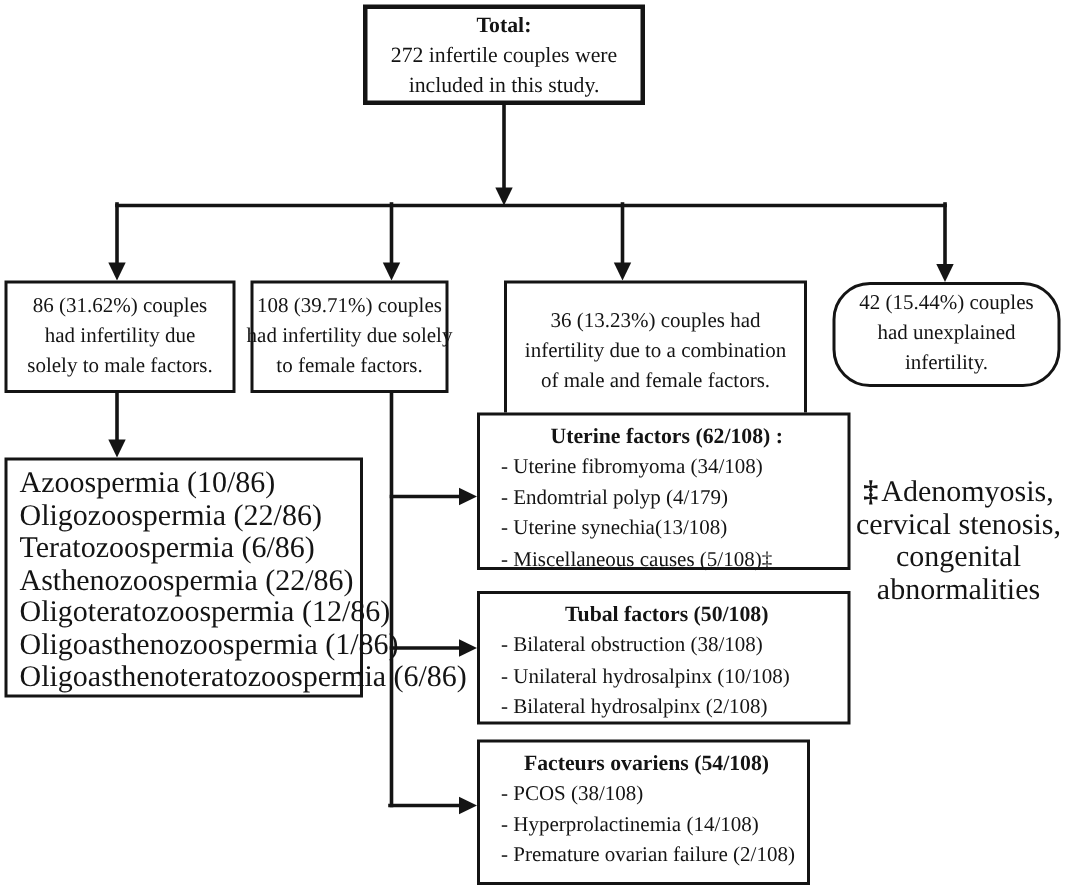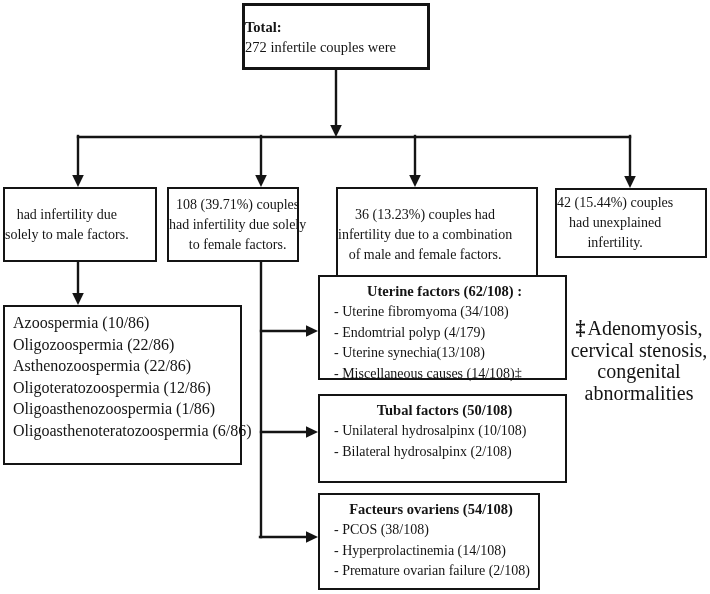--- a/index.html
+++ b/index.html
@@ -6,27 +6,27 @@
   .canvas{
     position:relative;width:710px;height:594px;background:#ffffff;
     font-family:"Liberation Serif","DejaVu Serif",serif;color:#141414;overflow:hidden;
   }
   svg.connectors{position:absolute;left:0;top:0;z-index:0;}
   svg.connectors line{stroke:#141414;stroke-width:2.4;stroke-linecap:square;}
   svg.connectors polygon{fill:#141414;}
   .box{
     position:absolute;box-sizing:border-box;border:2px solid #141414;background:#ffffff;z-index:1;
   }
-  .box.centered{display:flex;flex-direction:column;align-items:flex-start;justify-content:center;text-align:center;}
+  .box.centered{display:flex;flex-direction:column;align-items:center;justify-content:center;text-align:center;}
   .box .line{font-size:14px;line-height:20px;white-space:nowrap;}
   .total{border-width:3px;}
   .total .title{font-weight:bold;font-size:14.5px;line-height:20px;}
   .total .line{font-size:14.5px;}
   .listbox{padding:5px 6px 4px 8px;}
-  .listbox .item{font-size:16px;line-height:21.5px;white-space:nowrap;}
+  .listbox .item{font-size:20px;line-height:21.5px;white-space:nowrap;}
   .fbox{padding:4px 6px 4px 10px;}
   .fbox .title{font-weight:bold;font-size:14.5px;line-height:21px;white-space:nowrap;text-align:center;}
   .fbox .item{font-size:14px;line-height:20.5px;margin-left:4px;white-space:nowrap;}
   .footnote{
     position:absolute;left:570px;top:318px;width:138px;text-align:center;z-index:1;
     font-size:20px;line-height:21.5px;
   }
   .footnote .sym{font-weight:bold;margin-right:2px;}
 </style>
 </head>
@@ -60,26 +60,28 @@
     <polygon points="318,432 306,426.2 306,437.8"></polygon>
     <line x1="260" y1="537" x2="306" y2="537"></line>
     <polygon points="318,537 306,531.2 306,542.8"></polygon>
   </svg>
 
   <div class="box centered total" style="left:242px;top:3px;width:188px;height:67px;">
     <div class="title">Total:</div>
     <div>
 
     <div class="line">272 infertile couples were</div>
+        <div class="line">included in this study.</div>
       </div>
   </div>
 
   <div class="box centered" style="left:3px;top:187px;width:154px;height:75px;">
     <div>
 
+    <div class="line">86 (31.62%) couples</div>
         <div class="line">had infertility due</div>
         <div class="line">solely to male factors.</div>
       </div>
   </div>
 
   <div class="box centered" style="left:167px;top:187px;width:132px;height:75px;">
     <div>
 
     <div class="line">108 (39.71%) couples</div>
         <div class="line">had infertility due solely</div>
@@ -89,56 +91,58 @@
 
   <div class="box centered" style="left:336px;top:187px;width:202px;height:95px;">
     <div>
 
     <div class="line">36 (13.23%) couples had</div>
         <div class="line">infertility due to a combination</div>
         <div class="line">of male and female factors.</div>
       </div>
   </div>
 
-  <div class="box centered" style="left:555px;top:188px;width:152px;height:70px;">
+  <div class="box centered" style="left:555px;top:188px;width:152px;height:70px;border-radius:25px;">
     <div>
 
     <div class="line">42 (15.44%) couples</div>
         <div class="line">had unexplained</div>
         <div class="line">infertility.</div>
       </div>
   </div>
 
   <div class="box listbox" style="left:3px;top:305px;width:239px;height:160px;">
     <div>
 
     <div class="item">Azoospermia (10/86)</div>
         <div class="item">Oligozoospermia (22/86)</div>
+        <div class="item">Teratozoospermia (6/86)</div>
         <div class="item">Asthenozoospermia (22/86)</div>
         <div class="item">Oligoteratozoospermia (12/86)</div>
         <div class="item">Oligoasthenozoospermia (1/86)</div>
         <div class="item">Oligoasthenoteratozoospermia (6/86)</div>
       </div>
   </div>
 
   <div class="box fbox" style="left:318px;top:275px;width:249px;height:105px;">
     <div class="title">Uterine factors (62/108) :</div>
     <div>
 
     <div class="item">- Uterine fibromyoma (34/108)</div>
         <div class="item">- Endomtrial polyp (4/179)</div>
         <div class="item">- Uterine synechia(13/108)</div>
-        <div class="item">- Miscellaneous causes (14/108)‡</div>
+        <div class="item">- Miscellaneous causes (5/108)‡</div>
       </div>
   </div>
 
   <div class="box fbox" style="left:318px;top:394px;width:249px;height:89px;">
     <div class="title">Tubal factors (50/108)</div>
     <div>
 
+    <div class="item">- Bilateral obstruction (38/108)</div>
         <div class="item">- Unilateral hydrosalpinx (10/108)</div>
         <div class="item">- Bilateral hydrosalpinx (2/108)</div>
       </div>
   </div>
 
   <div class="box fbox" style="left:318px;top:493px;width:222px;height:97px;">
     <div class="title">Facteurs ovariens (54/108)</div>
     <div>
 
     <div class="item">- PCOS (38/108)</div>

